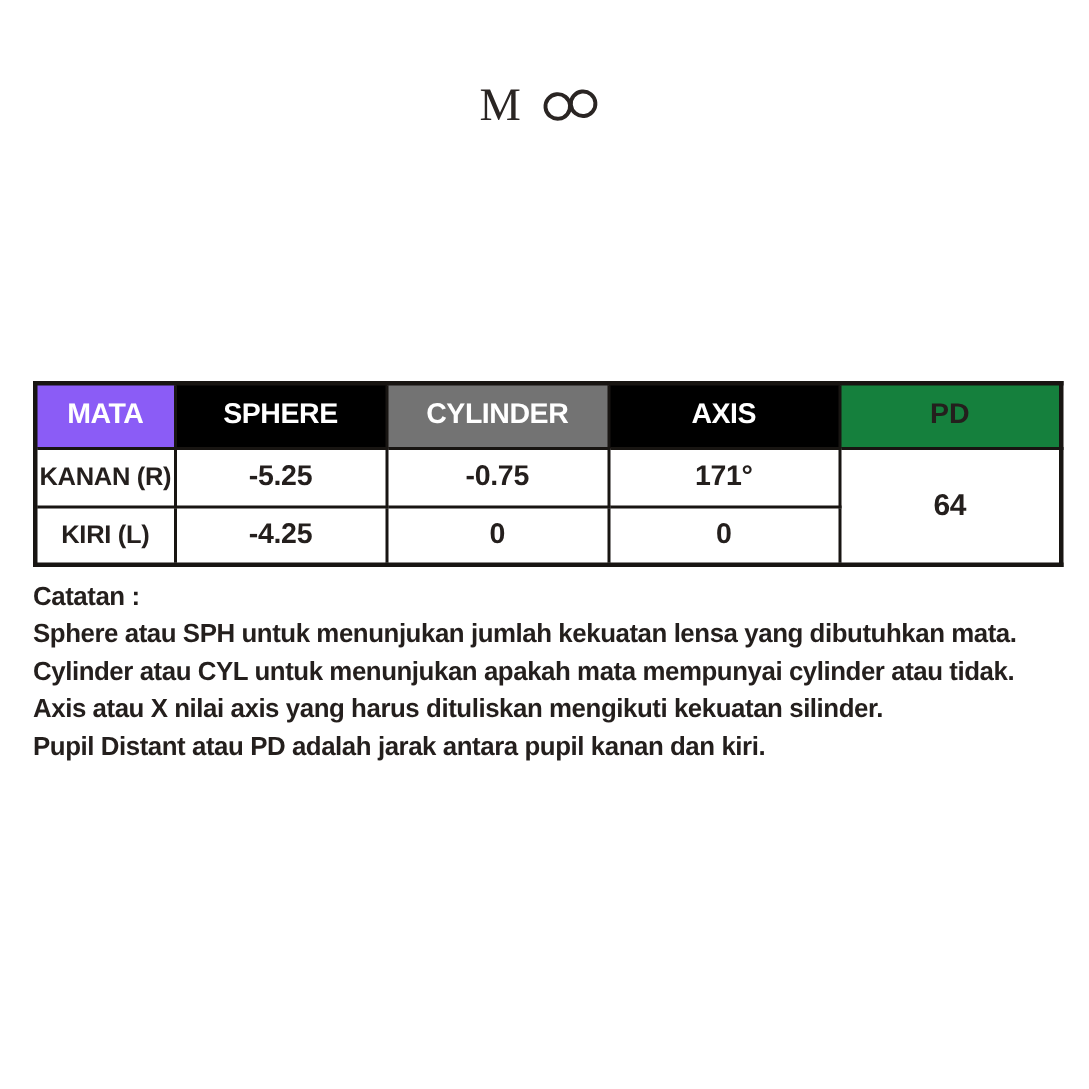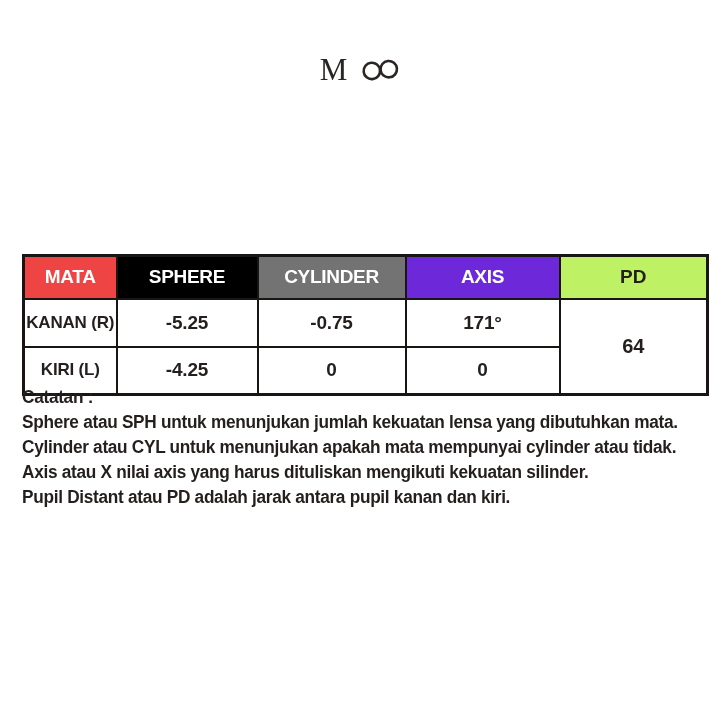--- a/index.html
+++ b/index.html
@@ -36,22 +36,22 @@
     border-collapse:collapse; table-layout:fixed;
     border:3px solid #181512;
   }
   table.rx td, table.rx th {
     border:2px solid #181512;
     text-align:center; vertical-align:middle;
     font-weight:bold; font-size:19px; color:#241f1d;
     padding:0;
   }
   table.rx th.accent { color:#ffffff; height:43px; letter-spacing:-0.3px; }
-  table.rx th.plain  { background:#bef264; color:#241f1d; height:43px; }
-  table.rx td { height:48px; letter-spacing:-0.2px; }
+  table.rx th.plain  { background:#15803d; color:#241f1d; height:43px; }
+  table.rx td { height:39px; letter-spacing:-0.2px; }
   table.rx td.eye { font-size:17px; }
   table.rx td.pd-value { font-size:20px; }
 
   
   .notes {
     position:absolute; left:22px; top:385px; width:690px;
     font-weight:bold; font-size:17.5px; line-height:25px;
     letter-spacing:-0.3px; color:#241f1d;
     transform:scaleX(0.985); transform-origin:left top;
   }
@@ -77,24 +77,24 @@
   <table class="rx">
     <colgroup>
       <col style="width:93px">
       <col style="width:141px">
       <col style="width:148px">
       <col style="width:154px">
       <col style="width:148px">
     </colgroup>
     <tbody>
         <tr>
-      <th class="accent" style="background:#ef4444">MATA</th>
+      <th class="accent" style="background:#8b5cf6">MATA</th>
       <th class="accent" style="background:#000000">SPHERE</th>
       <th class="accent" style="background:#737373">CYLINDER</th>
-      <th class="accent" style="background:#6d28d9">AXIS</th>
+      <th class="accent" style="background:#000000">AXIS</th>
       <th class="plain">PD</th>
     </tr>
     <tr>
       <td class="eye">KANAN (R)</td>
       <td>-5.25</td>
       <td>-0.75</td>
       <td>171°</td>
       <td class="pd-value" rowspan="2">64</td>
     </tr>
     <tr>

